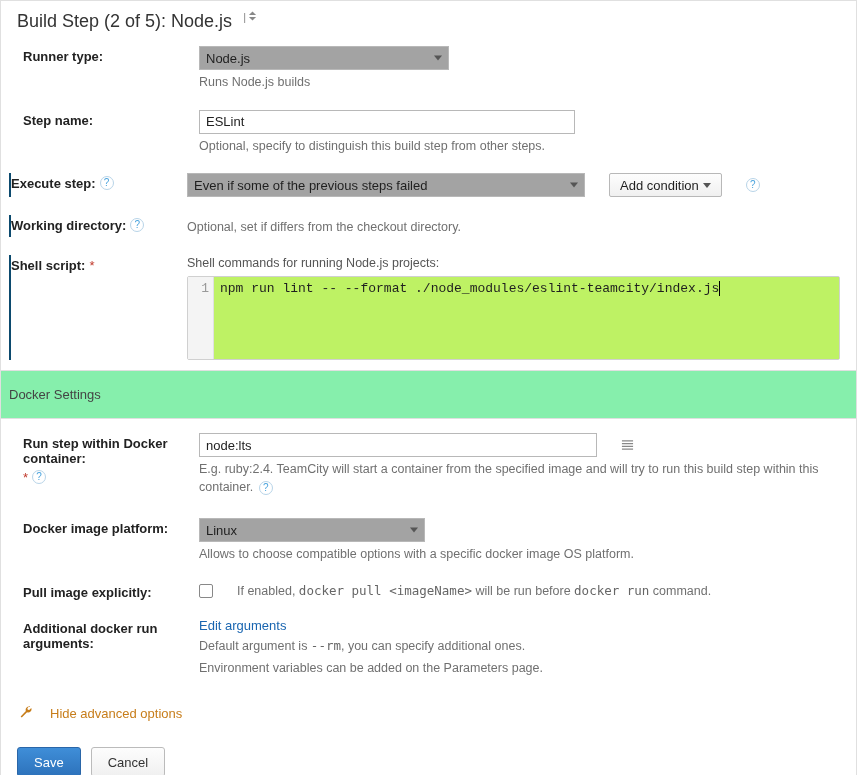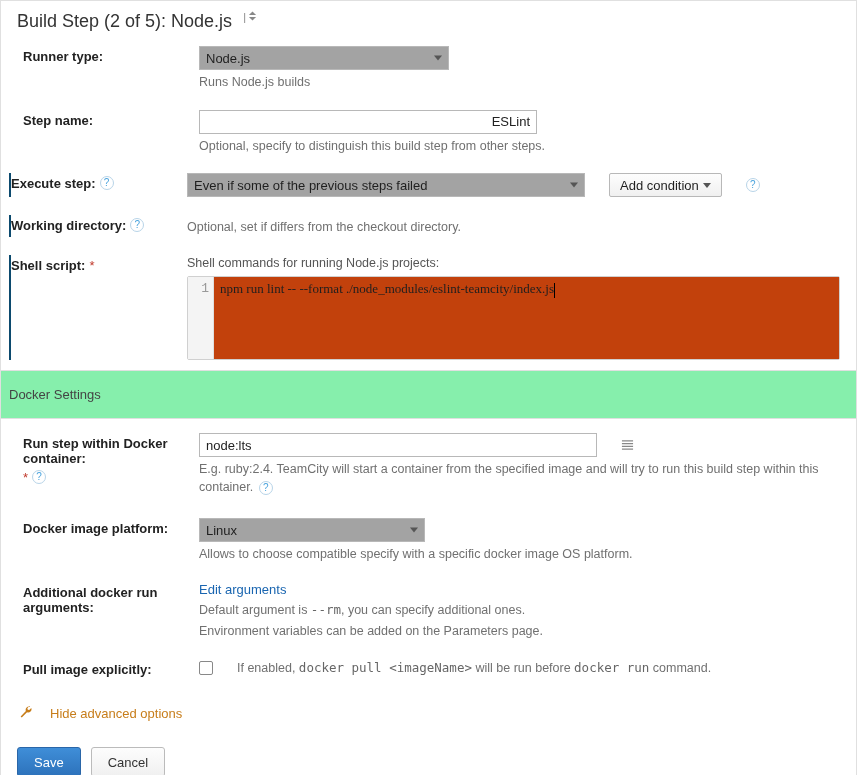--- a/index.html
+++ b/index.html
@@ -135,26 +135,25 @@
   .code-gutter {
     width: 26px;
     background:#f4f4f4;
     border-right:1px solid #e0e0e0;
     text-align:right;
     color:#999;
     padding: 4px 4px 0 0;
   }
   .code-body {
     flex:1;
-    background: #c2410c;
+    background: #bef264;
     padding: 4px 6px;
     white-space: pre;
     overflow:hidden;
     position:relative;
-    font-family:Liberation Serif, serif;
   }
   .code-cursor {
     display:inline-block;width:1px;height:15px;background:#000;vertical-align:middle;
   }
 
   
   .section-header {
     background: #86efac;
     border-top: 1px solid #e0e0e0;
     border-bottom: 1px solid #e0e0e0;
@@ -223,21 +222,21 @@
       <div class="select" style="width:250px">
         <span>Node.js</span>
       </div>
       <div class="desc">Runs Node.js builds</div>
     </div>
   </div>
 
   <div class="form-row">
     <div class="form-label">Step name:</div>
     <div class="form-content">
-      <input class="text-input" style="width: 338px; text-align: right;" value="ESLint">
+      <input class="text-input" style="width: 376px;" value="ESLint">
       <div class="desc">Optional, specify to distinguish this build step from other steps.</div>
     </div>
   </div>
 
   <div class="form-row with-accent">
     <div class="form-label">
       <span>Execute step:</span>
       <span class="help-icon">?</span>
     </div>
     <div class="form-content">
@@ -301,44 +300,44 @@
       </div>
     </div>
   </div>
 
   <div class="form-row">
     <div class="form-label">Docker image platform:</div>
     <div class="form-content">
       <div class="select" style="width:226px">
         <span>Linux</span>
       </div>
-      <div class="desc">Allows to choose compatible specify with a specific docker image OS platform.</div>
-    </div>
-  </div>
-
-  <div class="form-row">
-    <div class="form-label">Additional docker run arguments:</div>
-    <div class="form-content">
-      <div><span class="link">Edit arguments</span></div>
-      <div class="desc">
-        <span>Default argument is </span><code class="inline">--rm</code><span>, you can specify additional ones.</span>
-      </div>
-      <div class="desc">Environment variables can be added on the Parameters page.</div>
+      <div class="desc">Allows to choose compatible options with a specific docker image OS platform.</div>
     </div>
   </div>
 
   <div class="form-row">
     <div class="form-label">Pull image explicitly:</div>
     <div class="form-content">
       <div class="input-row" style="align-items:center">
         <span class="checkbox"></span>
         <span class="desc" style="margin-top:0">
           <span>If enabled, </span><code class="inline">docker pull &lt;imageName&gt;</code><span> will be run before </span><code class="inline">docker run</code><span> command.</span>
         </span>
       </div>
+    </div>
+  </div>
+
+  <div class="form-row">
+    <div class="form-label">Additional docker run arguments:</div>
+    <div class="form-content">
+      <div><span class="link">Edit arguments</span></div>
+      <div class="desc">
+        <span>Default argument is </span><code class="inline">--rm</code><span>, you can specify additional ones.</span>
+      </div>
+      <div class="desc">Environment variables can be added on the Parameters page.</div>
     </div>
   </div>
 
   <div class="hide-advanced">
     <span class="wrench">
       <svg width="13" height="13" viewBox="0 0 16 16">
           <path d="M13.7 2.3a4 4 0 0 0-5.2 5.2L2 14l1.4 1.4 6.5-6.5a4 4 0 0 0 5.2-5.2l-2.5 2.5-1.8-.5-.5-1.8 2.4-2.6z" fill="#c77d1a"></path>
         </svg>
     </span>
     <span>Hide advanced options</span>

